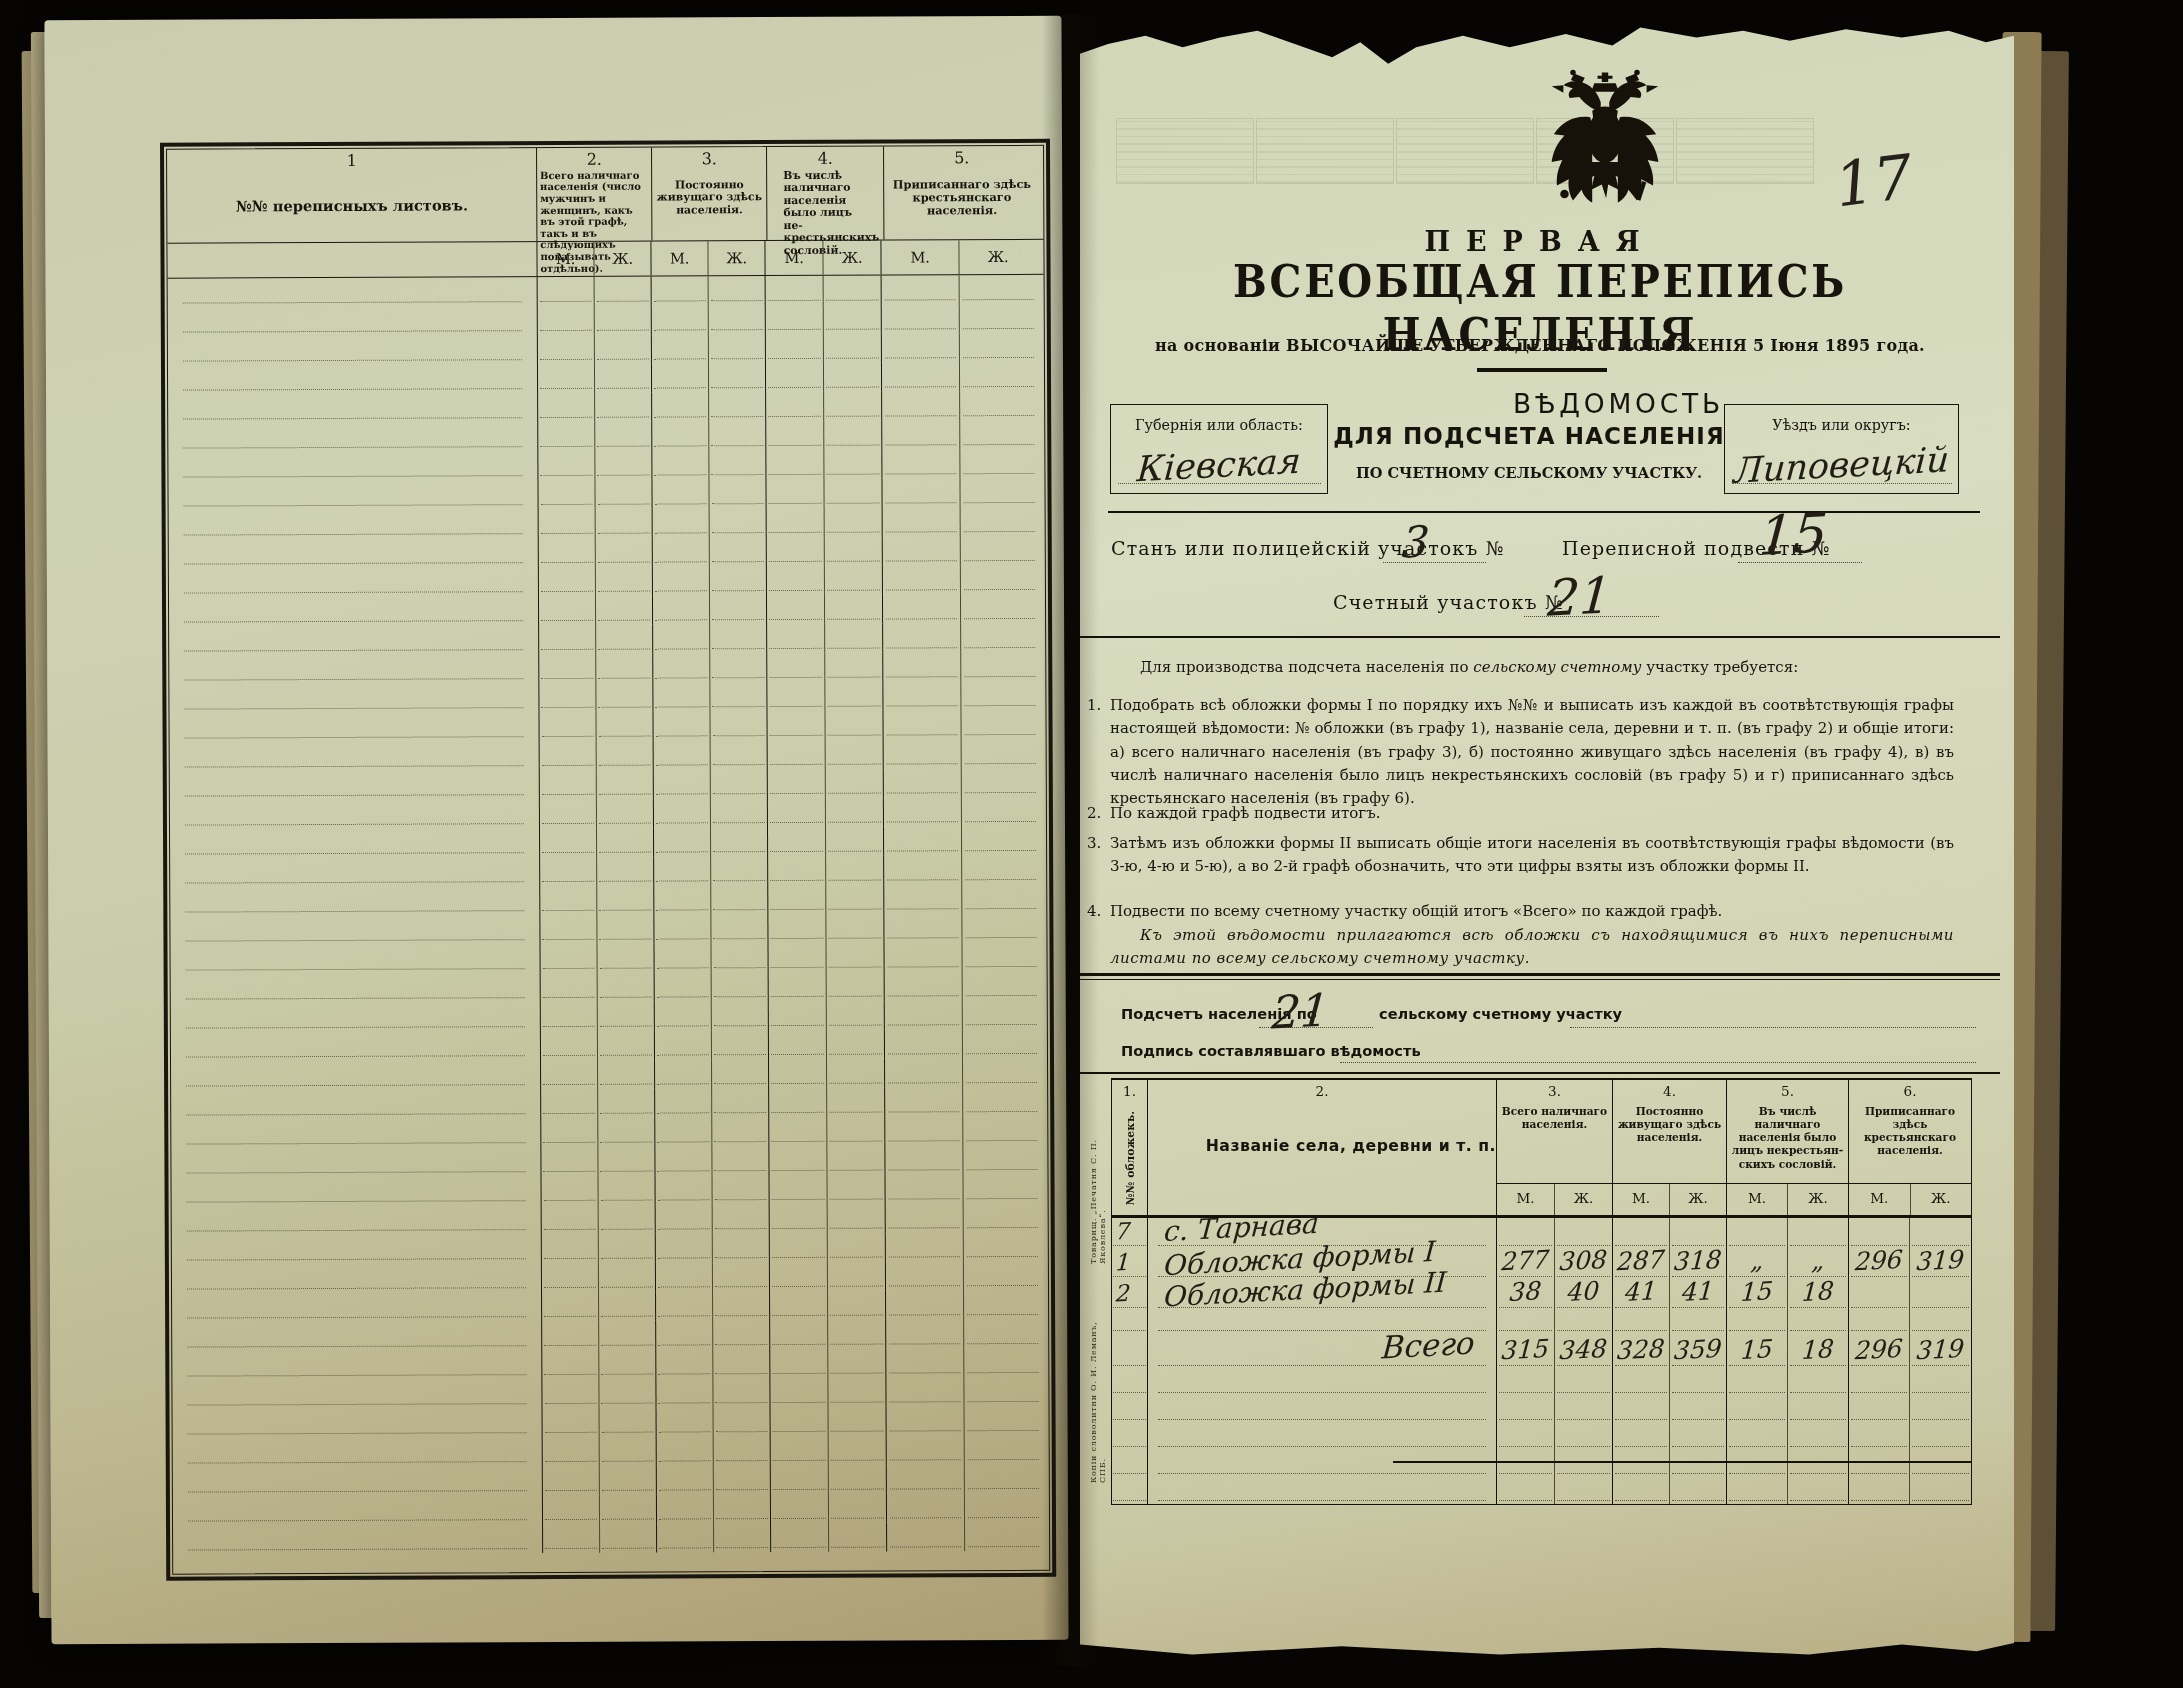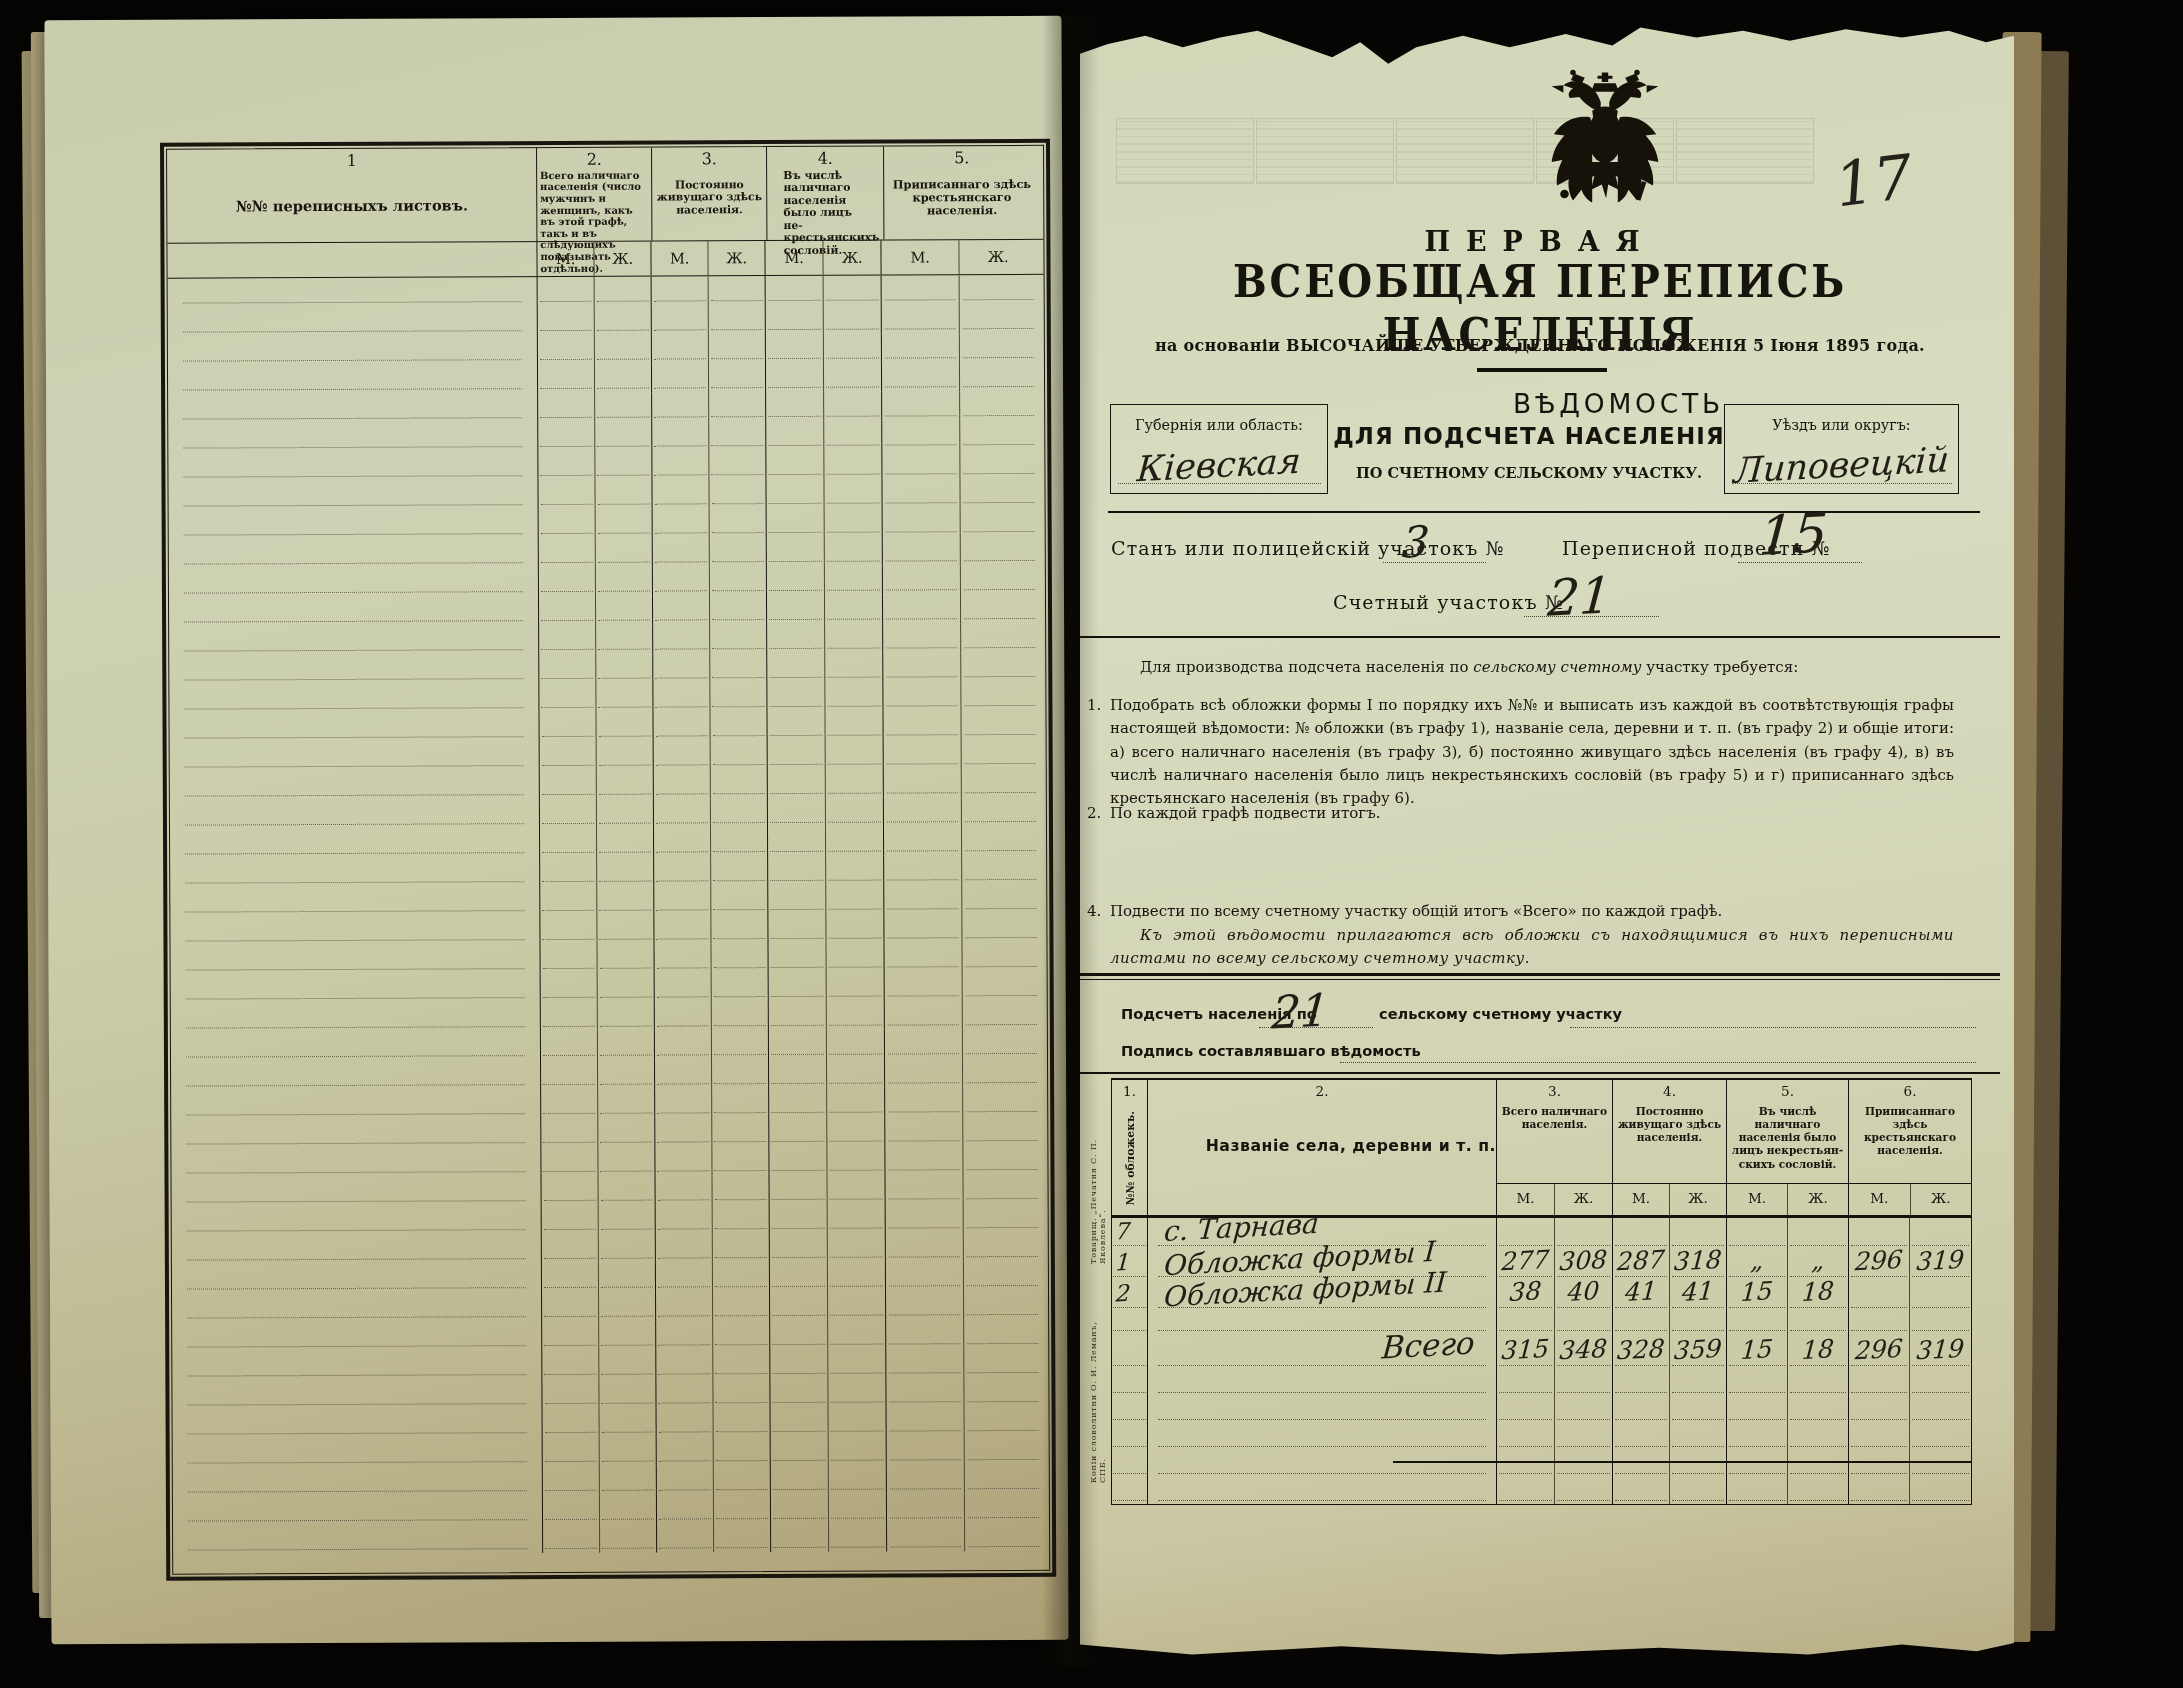--- a/index.html
+++ b/index.html
@@ -750,20 +750,24 @@
       <span>Для производства подсчета населенія по </span><span class="it">сельскому счетному</span><span> участку требуется:</span>
     </div>
     <div id="item1" class="rp instr">
       <span class="inum">1.</span>
       <span>Подобрать всѣ обложки формы I по порядку ихъ №№ и выписать изъ каждой въ соотвѣтствующія графы настоящей вѣдомости: № обложки (въ графу 1), названіе села, деревни и т. п. (въ графу 2) и общіе итоги: а) всего наличнаго населенія (въ графу 3), б) постоянно живущаго здѣсь населенія (въ графу 4), в) въ числѣ наличнаго населенія было лицъ некрестьянскихъ сословій (въ графу 5) и г) приписаннаго здѣсь крестьянскаго населенія (въ графу 6).</span>
     </div>
     <div id="item2" class="rp instr">
       <span class="inum">2.</span>
       <span>По каждой графѣ подвести итогъ.</span>
     </div>
+    <div id="item3" class="rp instr">
+      <span class="inum">3.</span>
+      <span>Затѣмъ изъ обложки формы II выписать общіе итоги населенія въ соотвѣтствующія графы вѣдомости (въ 3-ю, 4-ю и 5-ю), а во 2-й графѣ обозначить, что эти цифры взяты изъ обложки формы II.</span>
+    </div>
     <div id="item4" class="rp instr">
       <span class="inum">4.</span>
       <span>Подвести по всему счетному участку общій итогъ «Всего» по каждой графѣ.</span>
     </div>
     <div id="closing" class="rp instr">Къ этой вѣдомости прилагаются всѣ обложки съ находящимися въ нихъ переписными листами по всему сельскому счетному участку.</div>
 
     <div id="drule" class="rp"></div>
 
     <div id="podschet" class="rp sans">Подсчетъ населенія по</div>
     <div id="podschet-dots1" class="rp dotl"></div>

